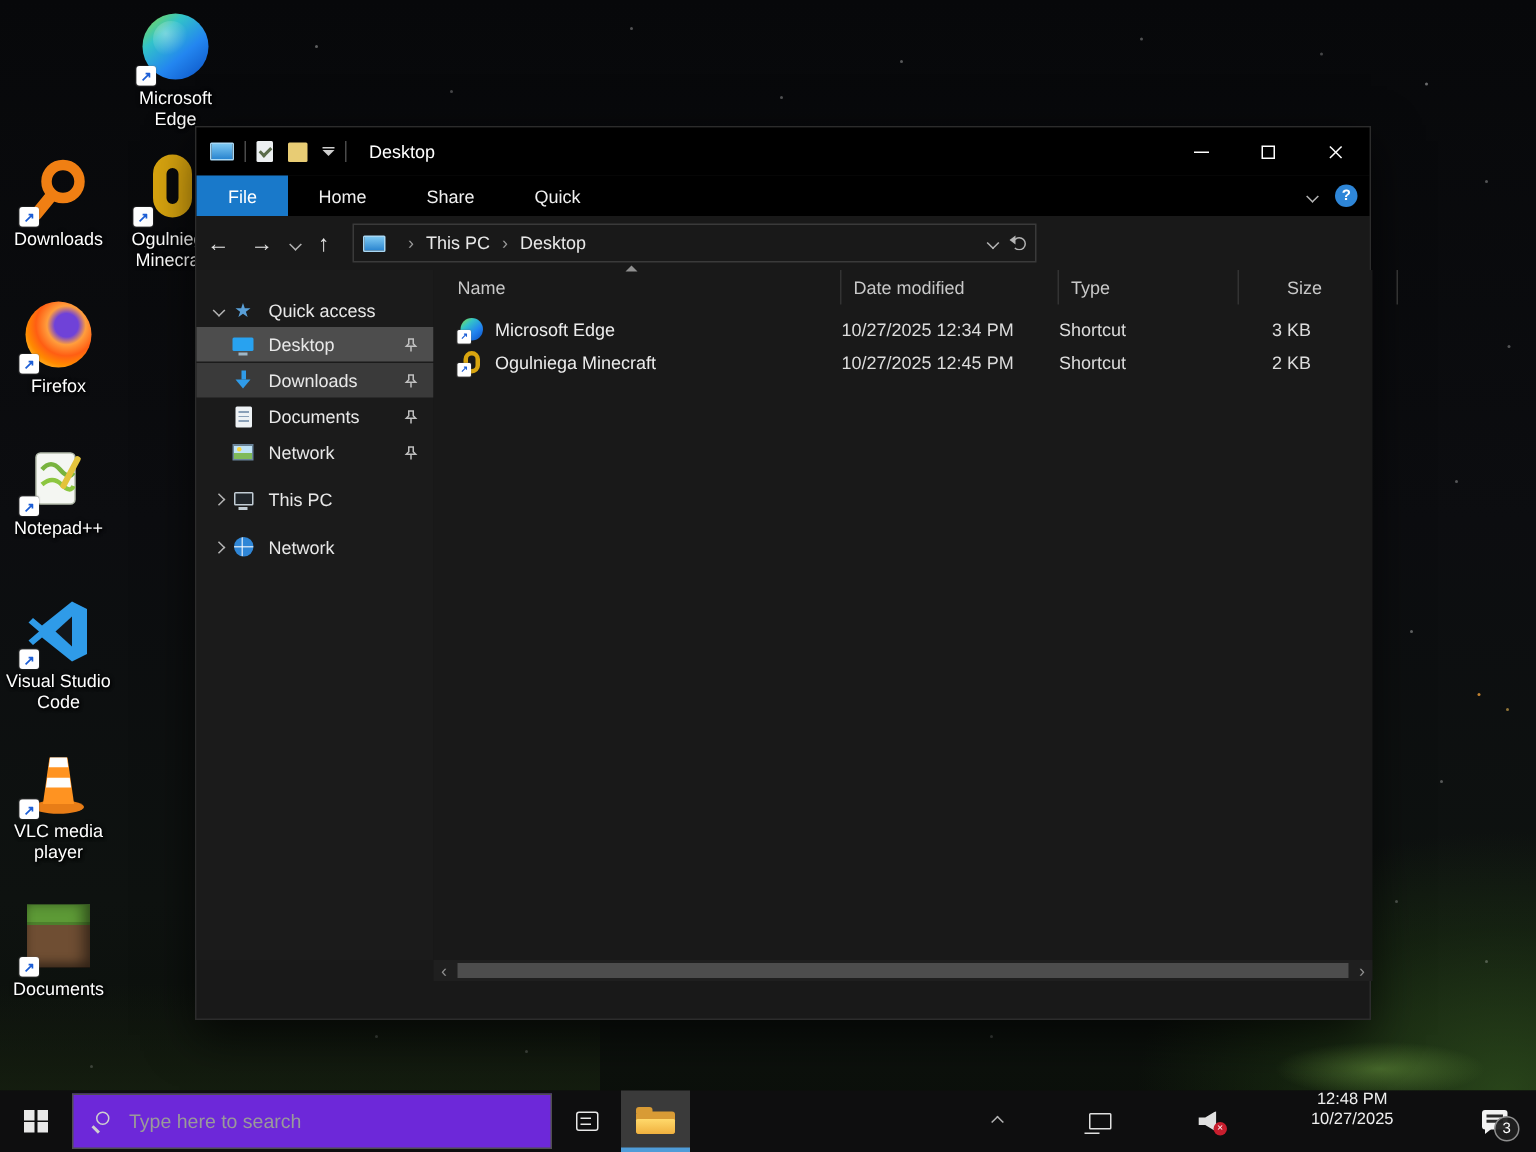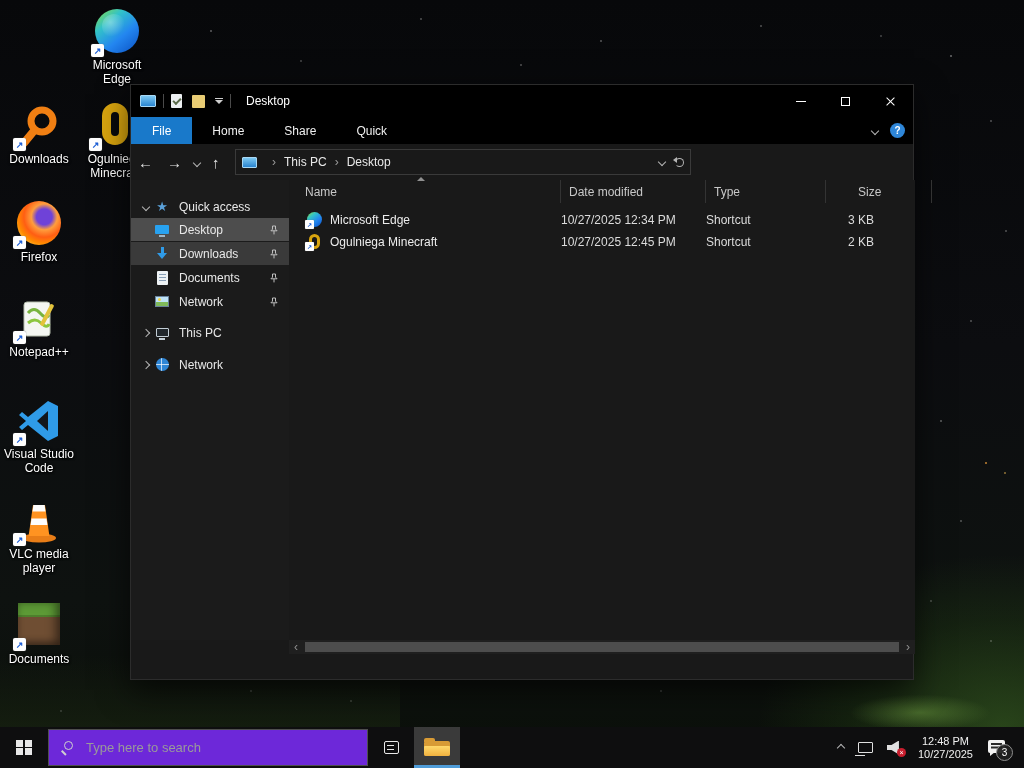--- a/index.html
+++ b/index.html
@@ -184,21 +184,21 @@
                    background:#e8e8e8; box-shadow:0 4px 0 #e8e8e8; }
   .tbtn.active { background:#3a3a3a; }
   .tbtn.active::after { content:""; position:absolute; left:0; bottom:0; width:100%; height:3px; background:#4f9cd8; }
   .folder-ic { position:relative; width:26px; height:20px; }
   .folder-back { position:absolute; left:0; bottom:2px; width:26px; height:15px; background:#d89b35; border-radius:2px; }
   .folder-back::before { content:""; position:absolute; left:0; top:-3px; width:11px; height:4px;
                          background:#d89b35; border-radius:2px 2px 0 0; }
   .folder-strip { position:absolute; left:2px; bottom:6px; width:22px; height:5px; background:#5ab1e8; }
   .folder-front { position:absolute; left:0; bottom:2px; width:26px; height:10px;
                   background:linear-gradient(#ffd96b,#f0b13f); border-radius:1px 1px 2px 2px; }
-  .tray { margin-left:auto; display:flex; align-items:center; height:41px; }
+  .tray { margin-left:auto; display:flex; height:41px;gap:44px; }
   .tray-btn { padding:0 7px; height:41px; display:flex; align-items:center; justify-content:center; }
   .net-ic { width:15px; height:11px; border:1.5px solid #e0e0e0; border-radius:1px; position:relative; }
   .net-ic::after { content:""; position:absolute; left:-4px; bottom:-4px; width:10px; height:1.5px; background:#e0e0e0; }
   .vol-wrap { position:relative; width:16px; height:14px; }
   .vol-ic { position:absolute; left:0; top:0; width:12px; height:14px; background:#e0e0e0;
             clip-path:polygon(0 32%, 38% 32%, 100% 0, 100% 100%, 38% 68%, 0 68%); }
   .vol-badge { position:absolute; right:-3px; bottom:-2px; width:9px; height:9px; border-radius:50%;
                background:#c81e2e; color:#fff; font-size:7px; line-height:9px; text-align:center; }
   .clock { display:flex; flex-direction:column; align-items:center; color:#f0f0f0;
            font-size:11px; line-height:13px; padding:0 8px; }

